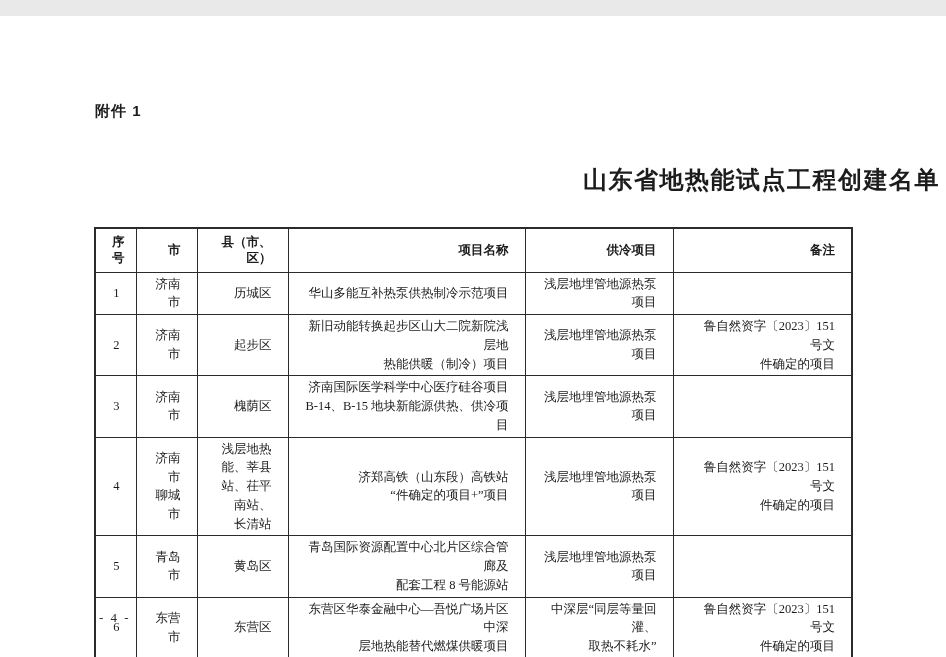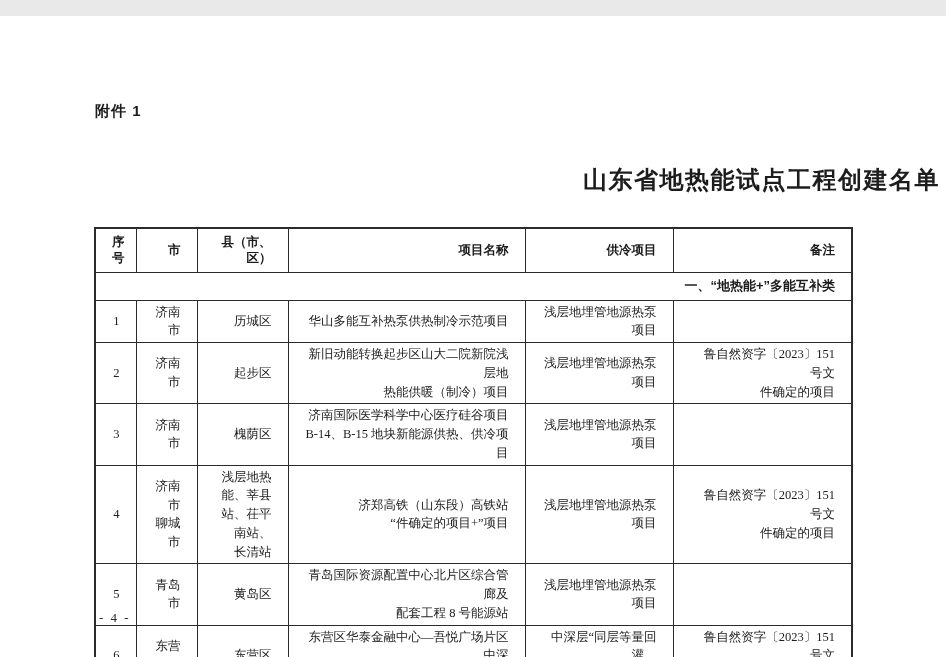--- a/index.html
+++ b/index.html
@@ -70,23 +70,20 @@
       <tr class="hrow">
         <th>序号</th>
         <th>市</th>
         <th>县（市、区）</th>
         <th>项目名称</th>
         <th>供冷项目</th>
         <th>备注</th>
       </tr>
     </thead>
     <tbody>
-      <tr class="srow">
-        <td colspan="6">一、“地热能+”多能互补类</td>
-      </tr>
 
       <tr class="drow r1">
         <td>1</td>
         <td>济南市</td>
         <td>历城区</td>
         <td>华山多能互补热泵供热制冷示范项目</td>
         <td>浅层地埋管地源热泵项目</td>
         <td></td>
       </tr>
 

